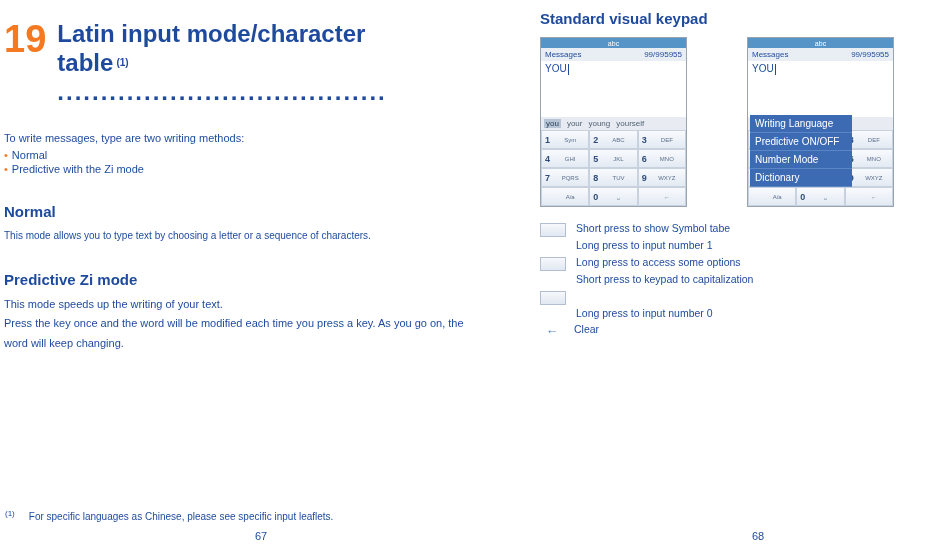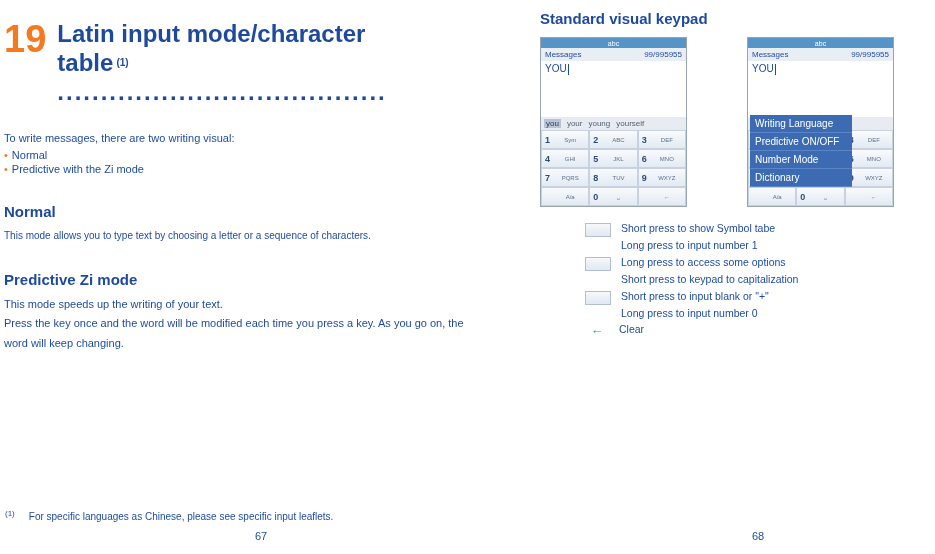--- a/index.html
+++ b/index.html
@@ -208,21 +208,20 @@
       font-size: 10px;
       padding: 3px 5px;
       border-bottom: 1px solid #5a86c8;
     }
 
     .hints {
       margin-top: 8px;
       color: #1e4a9e;
       font-size: 10.5px;
       line-height: 1.5;
-      margin-left: 45px;
     }
     .hint-row {
       display: flex;
       align-items: flex-start;
       margin-bottom: 1px;
     }
     .hint-icon {
       width: 24px;
       height: 12px;
       border: 1px solid #b2bfd0;
@@ -251,21 +250,21 @@
   <div>
     <span class="chapter-num">19</span>
     <span class="chapter-title-wrap">
       <span class="chapter-title">Latin input mode/character</span><br>
       <span class="chapter-title">table</span>
       <span class="chapter-title sup">(1)</span>
       <span class="chapter-title dots">......................................</span>
     </span>
   </div>
 
-  <div class="body-text">To write messages, there are two writing visual:</div>
+  <div class="body-text">To write messages, type are two writing methods:</div>
   <div class="bullet-item"><span class="bullet">•</span><span>Normal</span></div>
   <div class="bullet-item"><span class="bullet">•</span><span>Predictive with the Zi mode</span></div>
 
   <div class="section-heading">Normal</div>
   <div style="color:#1e4a9e;font-size:10px;line-height:1.5;">This mode allows you to type text by choosing a letter or a sequence of characters.</div>
 
   <div class="section-heading">Predictive Zi mode</div>
   <div style="color:#1e4a9e;font-size:11px;line-height:1.5;">This mode speeds up the writing of your text.</div>
   <div style="color:#1e4a9e;font-size:11px;line-height:1.8;margin-top:2px;">Press the key once and the word will be modified each time you press a key. As you go on, the word will keep changing.</div>
 
@@ -432,21 +431,20 @@
     <div class="hint-row">
         <div class="hint-icon"></div>
         <div>Long press to access some options</div>
       </div>
     <div class="hint-row">
         <div class="hint-spacer"></div>
         <div>Short press to keypad to capitalization</div>
       </div>
     <div class="hint-row">
         <div class="hint-icon"></div>
-        <div>Short press to input blank or "+"</div>
       </div>
     <div class="hint-row">
         <div class="hint-spacer"></div>
         <div>Long press to input number 0</div>
       </div>
     <div class="hint-row">
         <div class="hint-icon arrow">←</div>
         <div>Clear</div>
       </div>
   </div>

